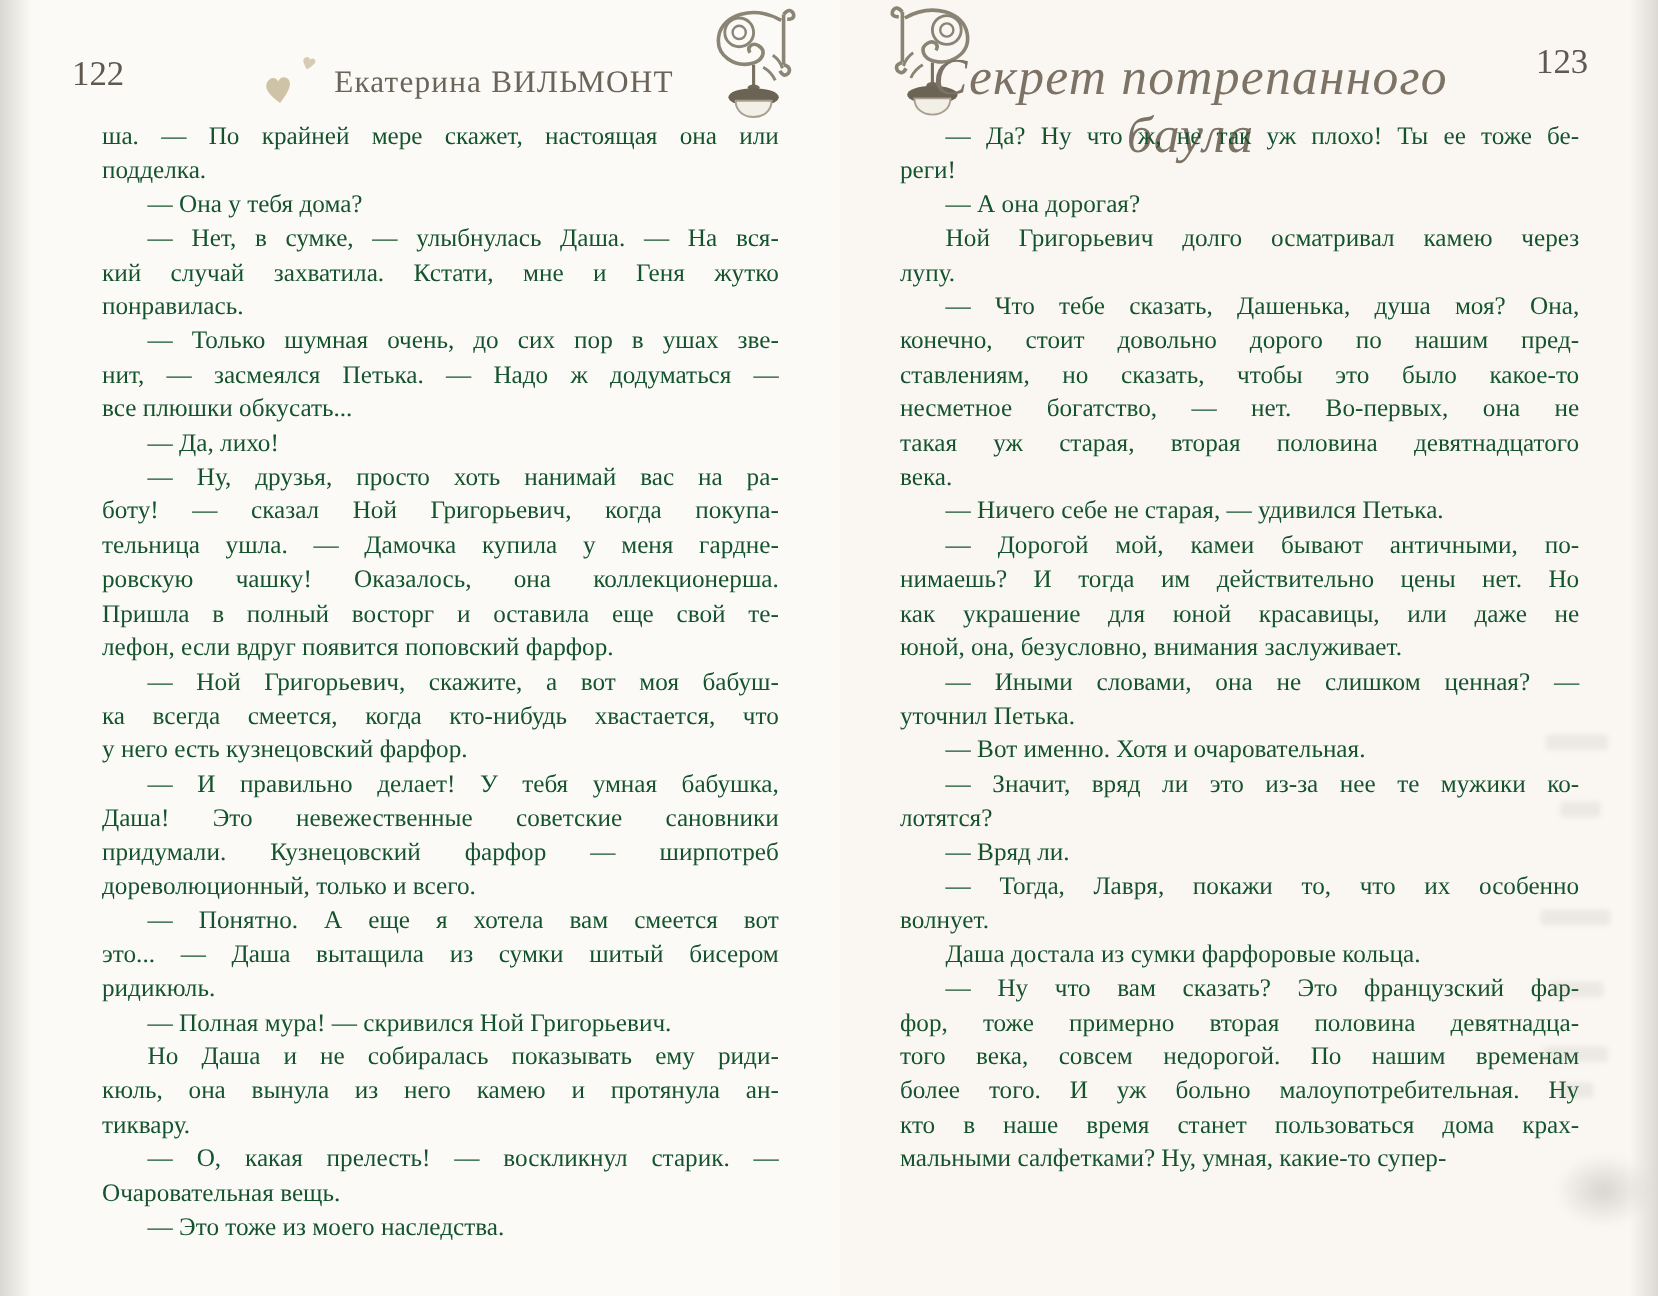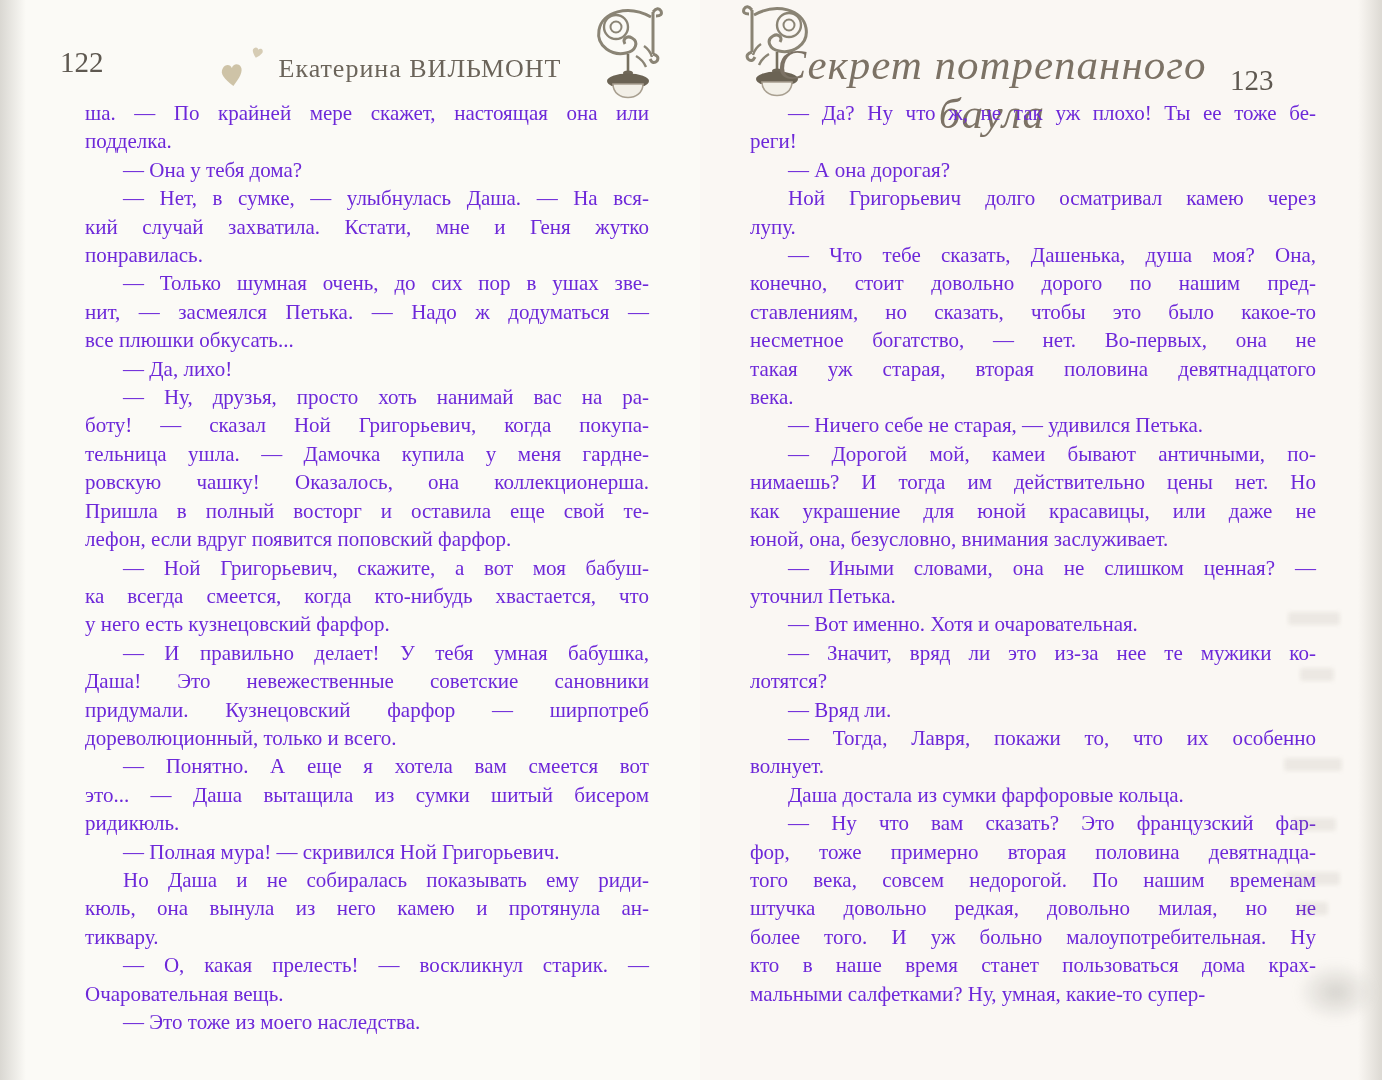--- a/index.html
+++ b/index.html
@@ -14,27 +14,27 @@
   .edge-right{position:absolute;right:0;top:0;bottom:0;width:24px;
     background:linear-gradient(270deg,rgba(196,193,185,.55),rgba(196,193,185,0));}
   .warm-overlay{position:absolute;left:700px;top:0;right:0;bottom:0;
     background:rgba(248,240,236,.25);pointer-events:none;}
   .corner-smudge{position:absolute;right:6px;bottom:58px;width:80px;height:60px;
     background:radial-gradient(ellipse at center,rgba(158,156,148,.38),rgba(158,156,148,0) 70%);
     filter:blur(4px);}
   
   .pagenum{position:absolute;font-size:29px;color:#5e5850;}
   #pagenum-left{left:60px;top:46px;}
-  #pagenum-right{left:1230px;top:36px;margin-top:28px;}
+  #pagenum-right{left:1280px;top:36px;}
   .rh-left{position:absolute;left:180px;top:54px;width:480px;text-align:center;
     font-size:26px;color:#6b645a;letter-spacing:1px;}
   .rh-right{position:absolute;left:772px;top:40px;width:440px;text-align:center;
     font-style:italic;font-size:43px;color:#7c7265;letter-spacing:1px;}
   
-  .body-col{position:absolute;top:99px;font-size:21px;line-height:28.4px;color:#6d28d9;}
+  .body-col{position:absolute;top:99px;font-size:21px;line-height:28.4px;color:#14532d;}
   #left-col{left:85px;width:564px;}
   #right-col{left:750px;width:566px;}
   .para{margin:0;}
   .line{text-align:justify;text-align-last:justify;}
   .line-end{text-align-last:left;}
   .line-indent{text-indent:38px;font-family:Liberation Serif, serif;}
   
   .lamp{position:absolute;}
   #lamp-left{left:586px;top:2px;}
   #lamp-right{left:733px;top:0;transform:scaleX(-1);}
@@ -210,21 +210,20 @@
       <div class="line line-indent">— Тогда, Лавря, покажи то, что их особенно</div>
       <div class="line line-end">волнует.</div>
     </div>
     <div class="para">
       <div class="line line-end line-indent">Даша достала из сумки фарфоровые кольца.</div>
     </div>
     <div class="para">
       <div class="line line-indent">— Ну что вам сказать? Это французский фар-</div>
       <div class="line">фор, тоже примерно вторая половина девятнадца-</div>
       <div class="line">того века, совсем недорогой. По нашим временам</div>
-      <div class="line">штучка довольно редкая, довольно милая, но не</div>
       <div class="line">более того. И уж больно малоупотребительная. Ну</div>
       <div class="line">кто в наше время станет пользоваться дома крах-</div>
       <div class="line line-end">мальными салфетками? Ну, умная, какие-то супер-</div>
     </div>
   </div>
 
 <div class="bleed b1"></div>
 <div class="bleed b2"></div>
 <div class="bleed b3"></div>
 <div class="bleed b4"></div>

